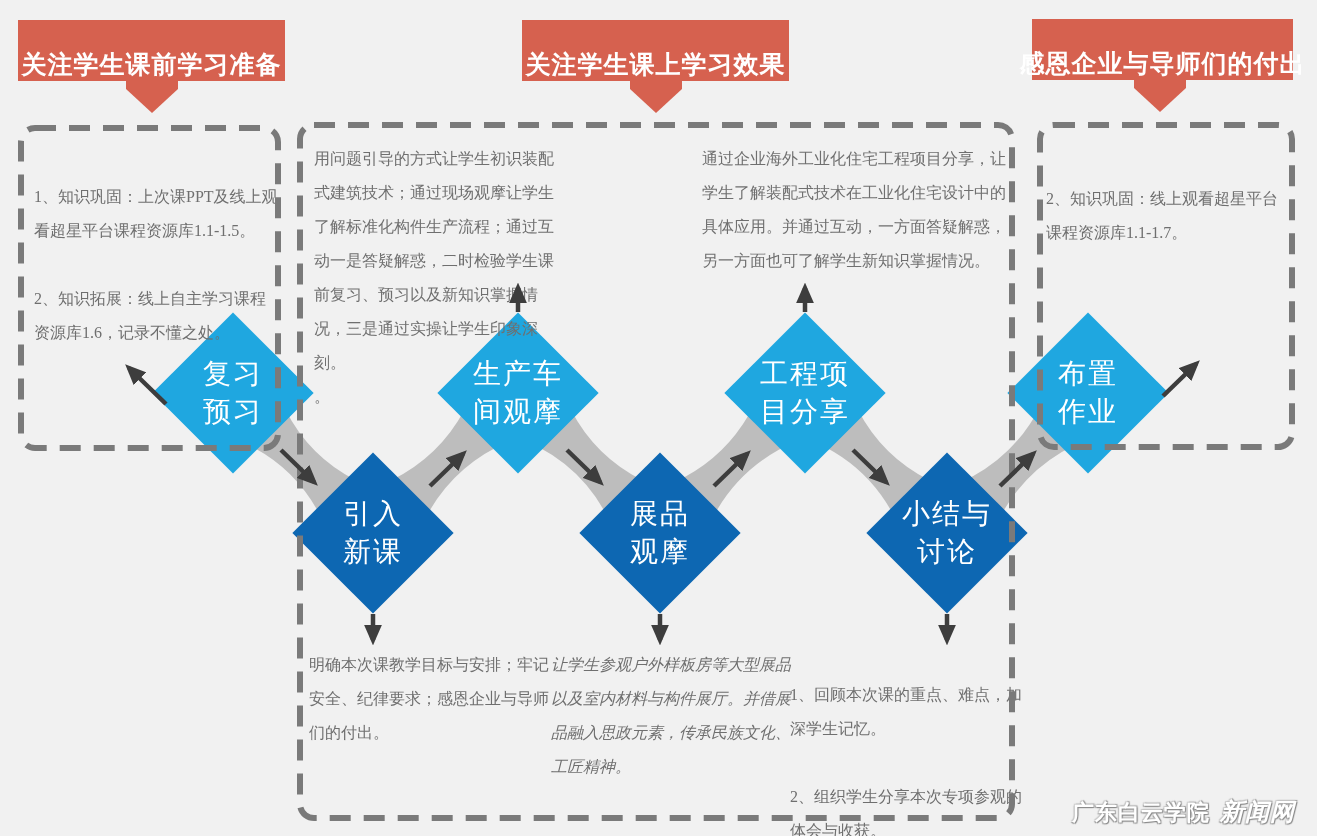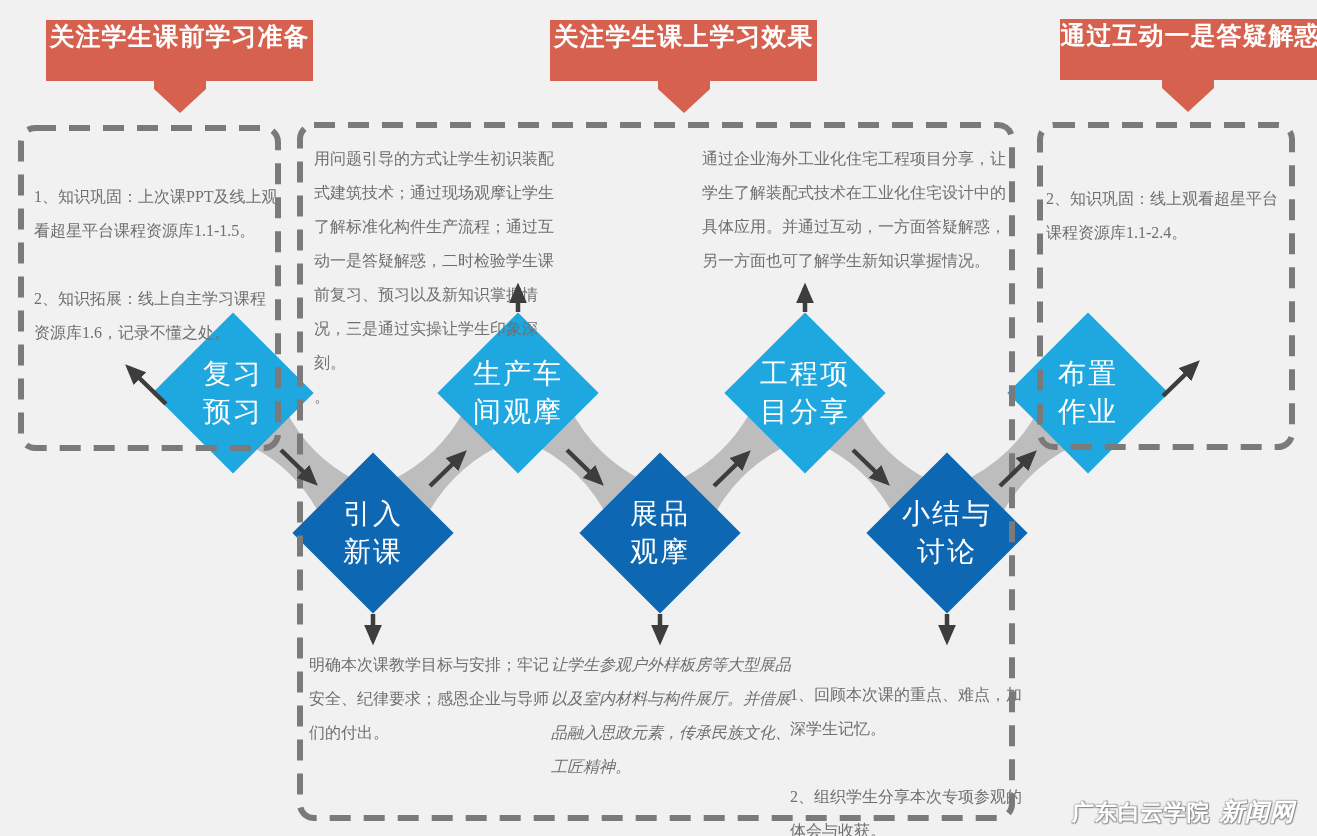--- a/index.html
+++ b/index.html
@@ -19,23 +19,23 @@
   .dlabel{transform:rotate(-45deg);white-space:pre-line;text-align:center;
     color:#ffffff;font-size:28px;line-height:38px;letter-spacing:2px;
     font-family:"Liberation Serif","DejaVu Serif",serif;}
   .pos1{left:176px;top:336px;} .pos2{left:316px;top:476px;}
   .pos3{left:461px;top:336px;} .pos4{left:603px;top:476px;}
   .pos5{left:748px;top:336px;} .pos6{left:890px;top:476px;}
   .pos7{left:1031px;top:336px;}
 
   
   .banner{position:absolute;height:61px;background:#D6614F;z-index:6;
-    display:flex;align-items:flex-start;justify-content:center;
+    display:flex;align-items:flex-end;justify-content:center;
     color:#fff;font-family:"Liberation Sans","DejaVu Sans",sans-serif;
-    font-weight:bold;font-size:25px;letter-spacing:1px;white-space:nowrap;margin-left:28px;}
+    font-weight:bold;font-size:25px;letter-spacing:1px;white-space:nowrap;}
   .banner .tail{position:absolute;top:100%;width:52px;height:32px;background:#D6614F;
     clip-path:polygon(0 0,100% 0,100% 25%,50% 100%,0 25%);}
   .b1{left:18px;top:20px;width:267px;} .b1 .tail{left:108px;}
   .b2{left:522px;top:20px;width:267px;} .b2 .tail{left:108px;}
   .b3{left:1032px;top:19px;width:261px;} .b3 .tail{left:102px;}
 
   
   .para{position:absolute;z-index:4;color:#6F6F6F;font-size:16px;line-height:34px;
     white-space:pre-line;text-align:left;
     font-family:"Liberation Serif","DejaVu Serif",serif;}
@@ -102,21 +102,21 @@
   </div>
 
   <div class="para tb-pre">
     <p class="item">1、知识巩固：上次课PPT及线上观看超星平台课程资源库1.1-1.5。</p>
     <p class="item">2、知识拓展：线上自主学习课程资源库1.6，记录不懂之处。</p>
   </div>
   <div class="para tb-class-left">用问题引导的方式让学生初识装配式建筑技术；通过现场观摩让学生了解标准化构件生产流程；通过互动一是答疑解惑，二时检验学生课前复习、预习以及新知识掌握情况，三是通过实操让学生印象深刻。
 。</div>
   <div class="para tb-class-right">通过企业海外工业化住宅工程项目分享，让学生了解装配式技术在工业化住宅设计中的具体应用。并通过互动，一方面答疑解惑，另一方面也可了解学生新知识掌握情况。</div>
   <div class="para tb-post">
-    <p class="item">2、知识巩固：线上观看超星平台课程资源库1.1-2.4。</p>
+    <p class="item">2、知识巩固：线上观看超星平台课程资源库1.1-1.7。</p>
   </div>
   <div class="para tb-bottom1">明确本次课教学目标与安排；牢记安全、纪律要求；感恩企业与导师们的付出。</div>
   <div class="para tb-bottom2">让学生参观户外样板房等大型展品以及室内材料与构件展厅。并借展品融入思政元素，传承民族文化、工匠精神。</div>
   <div class="para tb-bottom3">
     <p class="item">1、回顾本次课的重点、难点，加深学生记忆。</p>
     <p class="item">2、组织学生分享本次专项参观的体会与收获。</p>
     
   </div>
 
   <svg class="overlay" width="1317" height="836">
@@ -149,21 +149,21 @@
 
   <div class="banner b1">
     <span>关注学生课前学习准备</span>
     <span class="tail"></span>
   </div>
   <div class="banner b2">
     <span>关注学生课上学习效果</span>
     <span class="tail"></span>
   </div>
   <div class="banner b3">
-    <span>通过互动一是答疑解惑</span>
+    <span>感恩企业与导师们的付出</span>
     <span class="tail"></span>
   </div>
 
   <div class="watermark">
     <span>广东白云学院</span><span class="script">新闻网</span>
   </div>
 
 </div>
 
 </body></html>

